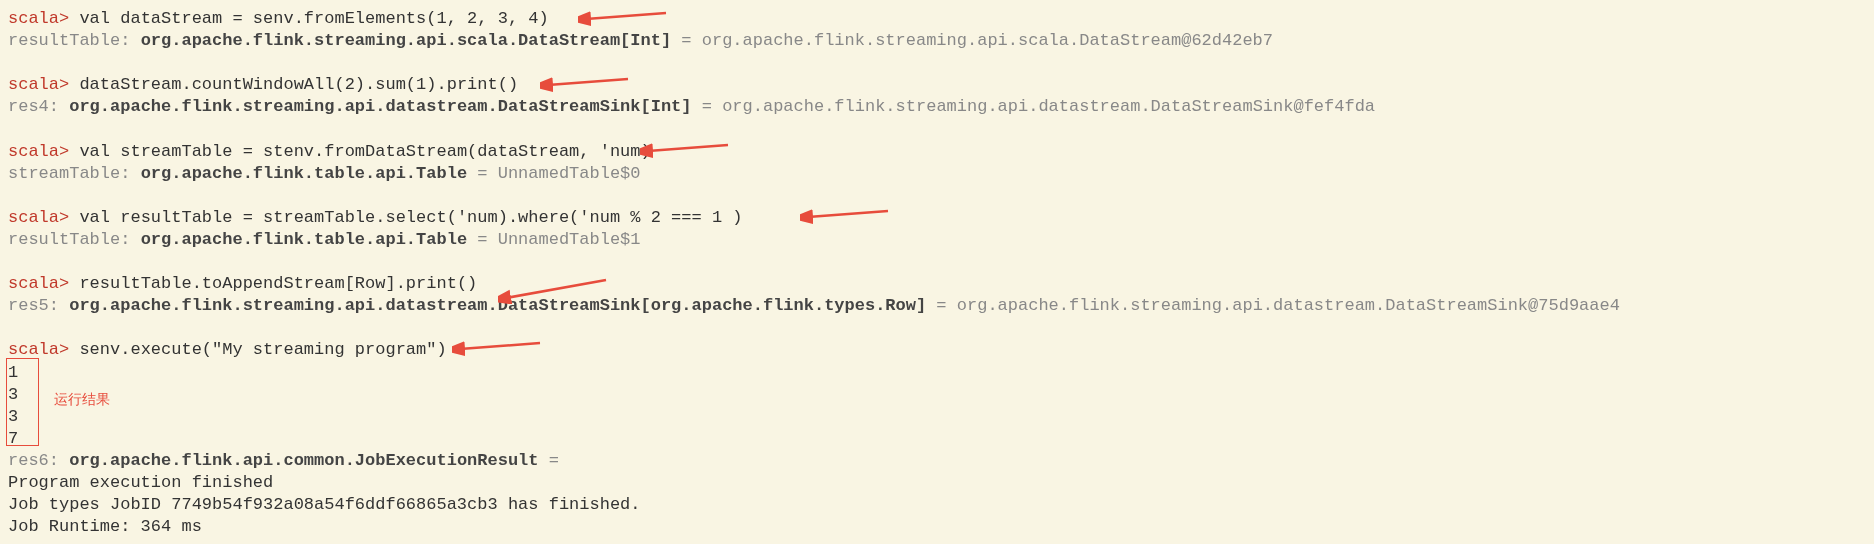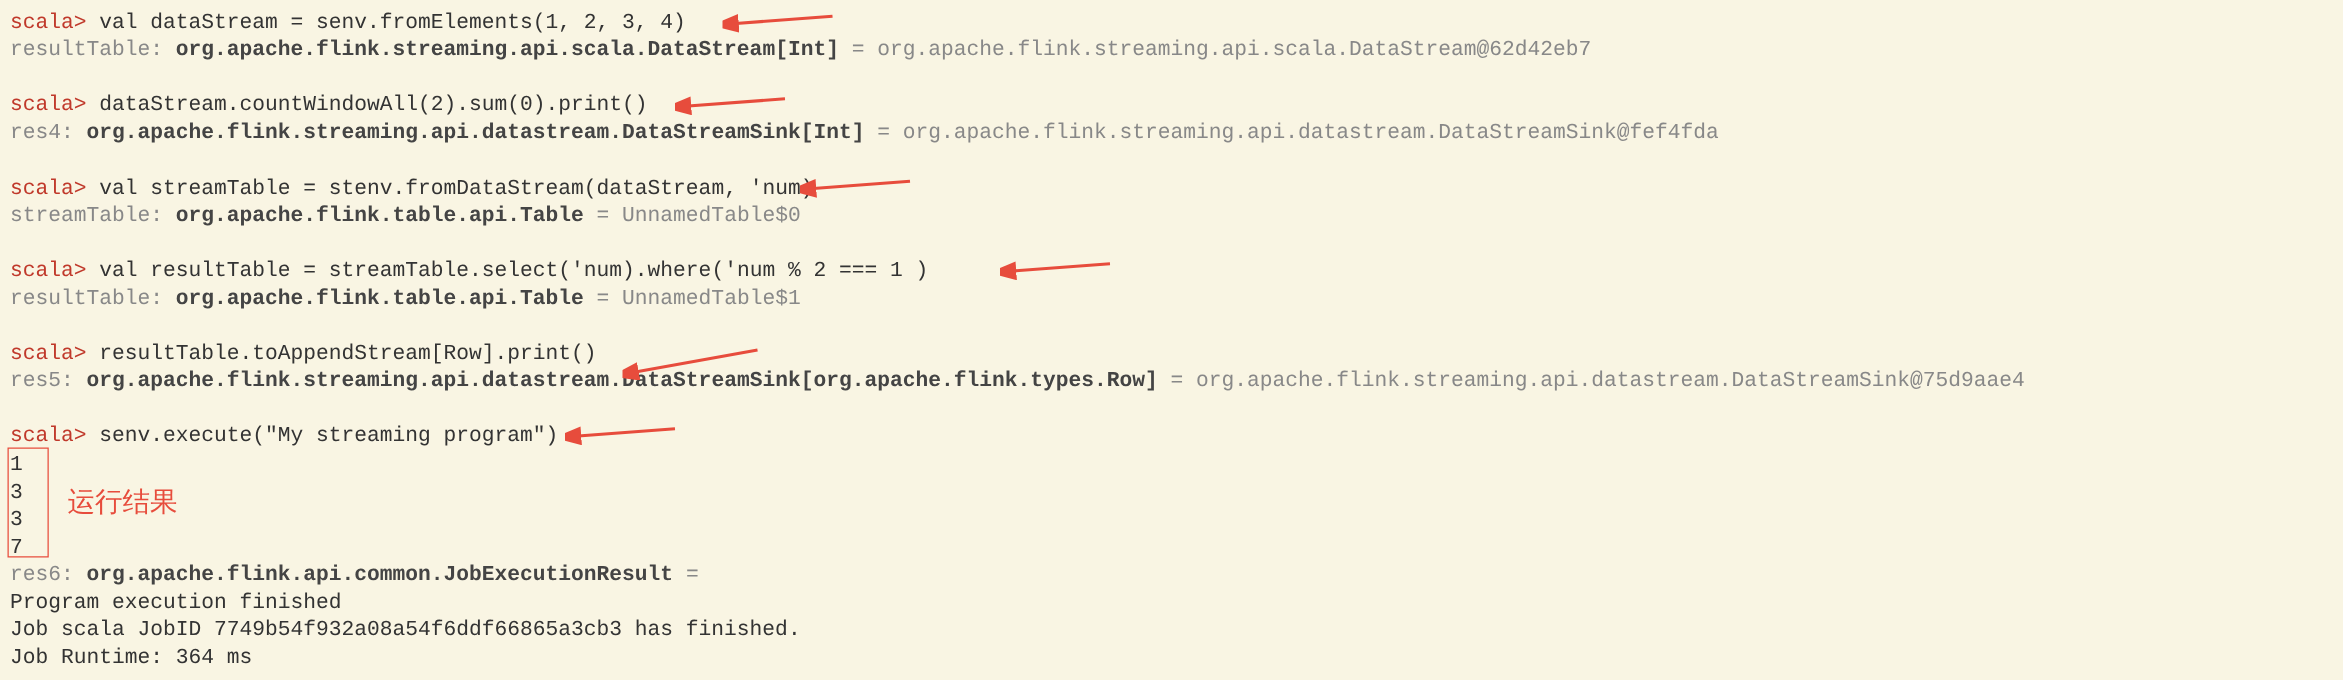--- a/index.html
+++ b/index.html
@@ -50,32 +50,32 @@
       display: block;
     }
     .result-box {
       position: absolute;
       border: 1px solid #e74c3c;
       pointer-events: none;
     }
     .result-label {
       position: absolute;
       color: #e74c3c;
-      font-family: Liberation Mono, monospace;
-      font-size: 22px;
+      font-family: Liberation Sans, sans-serif;
+      font-size: 14px;
     }
   </style>
 </head>
 <body>
 
 <div class="line"><span class="prompt">scala&gt;</span><span class="cmd"> val dataStream = senv.fromElements(1, 2, 3, 4)</span></div>
 <div class="line"><span class="varname">resultTable: </span><span class="boldtype">org.apache.flink.streaming.api.scala.DataStream[Int]</span><span class="eq"> = </span><span class="val">org.apache.flink.streaming.api.scala.DataStream@62d42eb7</span></div>
 <div class="line">&nbsp;</div>
 
-<div class="line"><span class="prompt">scala&gt;</span><span class="cmd"> dataStream.countWindowAll(2).sum(0).print()</span></div>
+<div class="line"><span class="prompt">scala&gt;</span><span class="cmd"> dataStream.countWindowAll(2).sum(1).print()</span></div>
 <div class="line"><span class="varname">res4: </span><span class="boldtype">org.apache.flink.streaming.api.datastream.DataStreamSink[Int]</span><span class="eq"> = </span><span class="val">org.apache.flink.streaming.api.datastream.DataStreamSink@fef4fda</span></div>
 <div class="line">&nbsp;</div>
 
 <div class="line"><span class="prompt">scala&gt;</span><span class="cmd"> val streamTable = stenv.fromDataStream(dataStream, 'num)</span></div>
 <div class="line"><span class="varname">streamTable: </span><span class="boldtype">org.apache.flink.table.api.Table</span><span class="eq"> = </span><span class="val">UnnamedTable$0</span></div>
 <div class="line">&nbsp;</div>
 
 <div class="line"><span class="prompt">scala&gt;</span><span class="cmd"> val resultTable = streamTable.select('num).where('num % 2 === 1 )</span></div>
 <div class="line"><span class="varname">resultTable: </span><span class="boldtype">org.apache.flink.table.api.Table</span><span class="eq"> = </span><span class="val">UnnamedTable$1</span></div>
 <div class="line">&nbsp;</div>
@@ -84,21 +84,21 @@
 <div class="line"><span class="varname">res5: </span><span class="boldtype">org.apache.flink.streaming.api.datastream.DataStreamSink[org.apache.flink.types.Row]</span><span class="eq"> = </span><span class="val">org.apache.flink.streaming.api.datastream.DataStreamSink@75d9aae4</span></div>
 <div class="line">&nbsp;</div>
 
 <div class="line"><span class="prompt">scala&gt;</span><span class="cmd"> senv.execute("My streaming program")</span></div>
 <div class="line"><span class="cmd">1</span></div>
 <div class="line"><span class="cmd">3</span></div>
 <div class="line"><span class="cmd">3</span></div>
 <div class="line"><span class="cmd">7</span></div>
 <div class="line"><span class="varname">res6: </span><span class="boldtype">org.apache.flink.api.common.JobExecutionResult</span><span class="eq"> =</span></div>
 <div class="line"><span class="cmd">Program execution finished</span></div>
-<div class="line"><span class="cmd">Job scala JobID 7749b54f932a08a54f6ddf66865a3cb3 has finished.</span></div>
+<div class="line"><span class="cmd">Job types JobID 7749b54f932a08a54f6ddf66865a3cb3 has finished.</span></div>
 <div class="line"><span class="cmd">Job Runtime: 364 ms</span></div>
 
 <div class="arrow" style="left:578px; top:17px;">
   <svg width="90" height="22" viewBox="0 0 90 22">
       <defs>
         <marker id="ah1" markerWidth="10" markerHeight="10" refX="2" refY="3" orient="auto">
           <path d="M0,0 L0,6 L9,3 z" fill="#e74c3c"></path>
         </marker>
       </defs>
       <line x1="88" y1="7" x2="8" y2="13" stroke="#e74c3c" stroke-width="2.5" marker-end="url(#ah1)"></line>

